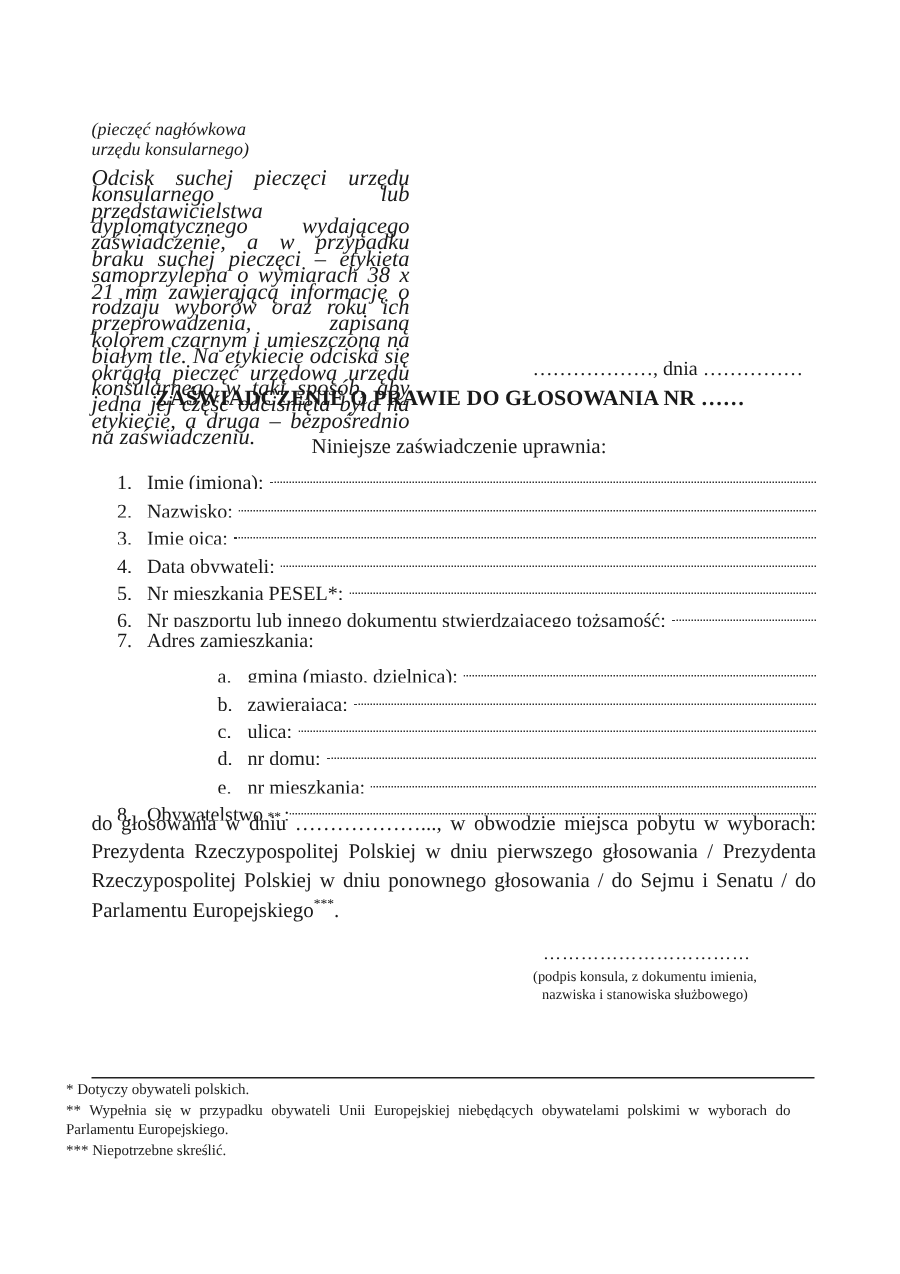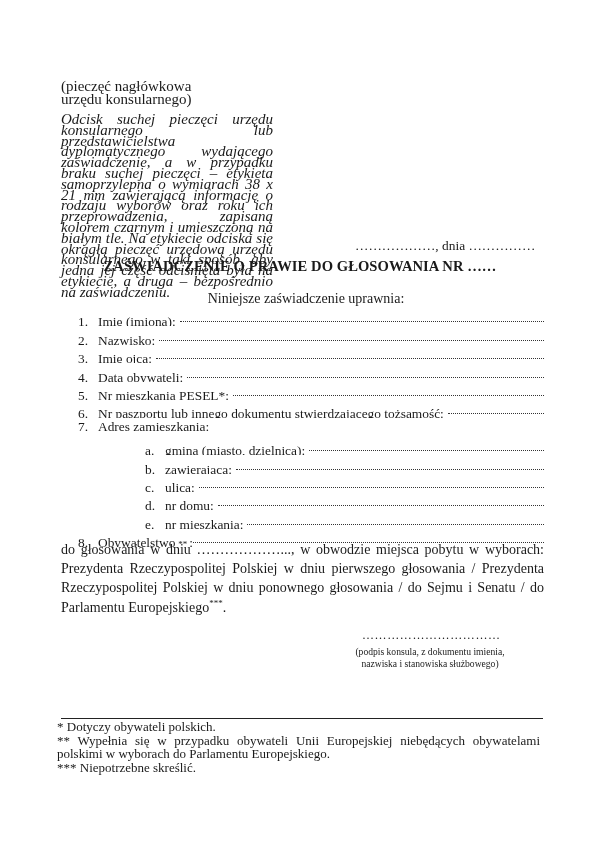--- a/index.html
+++ b/index.html
@@ -7,22 +7,23 @@
     body {
       position: relative;
       font-family: "Liberation Serif", "DejaVu Serif", serif;
       color: #1a1a1a;
       overflow: hidden;
     }
     .abs { position: absolute; }
 
     .stamp-label {
       left: 61px; top: 80px;
-      font-size: 15px; line-height: 13px;
+      font-size: 12px; line-height: 13px;
       width: 160px;
+      font-style: italic;
     }
     .stamp-note {
       left: 61px; top: 114px; width: 212px;
       font-size: 15px; line-height: 10.8px;
       font-style: italic;
       text-align: justify;
       text-align-last: left;
     }
 
     .place-date {
@@ -84,22 +85,22 @@
       left: 350px; top: 646px; width: 160px;
       text-align: center;
       font-size: 9.6px; line-height: 12.4px;
     }
 
     .rule {
       left: 61px; top: 718px; width: 482px;
       height: 0; border-top: 1px solid #222;
     }
     .footnotes {
-      left: 57px; top: 720px; width: 483px;
-      font-size: 13px; line-height: 13.6px;
+      left: 44px; top: 720px; width: 483px;
+      font-size: 10px; line-height: 13.6px;
       text-align: justify;
     }
     .footnotes p { margin: 0; }
   </style>
 </head>
 <body>
 
 <div class="abs stamp-label">
   <div>(pieczęć nagłówkowa</div>
   <div>urzędu konsularnego)</div>

